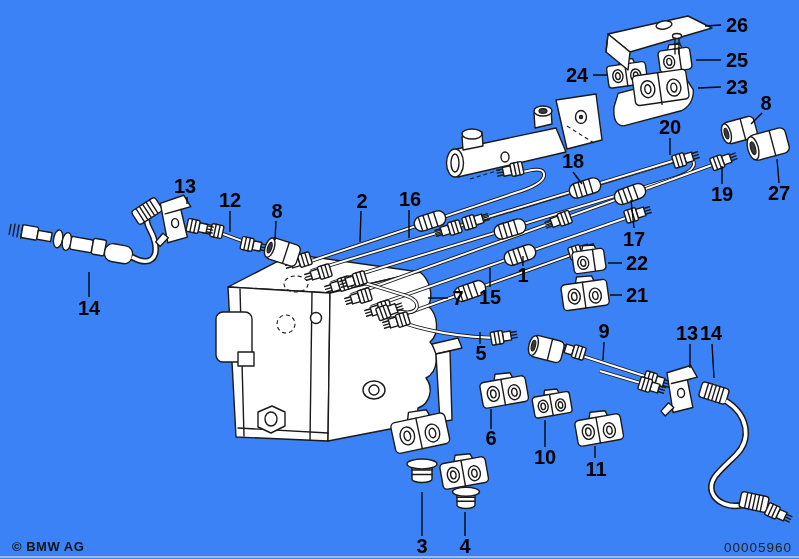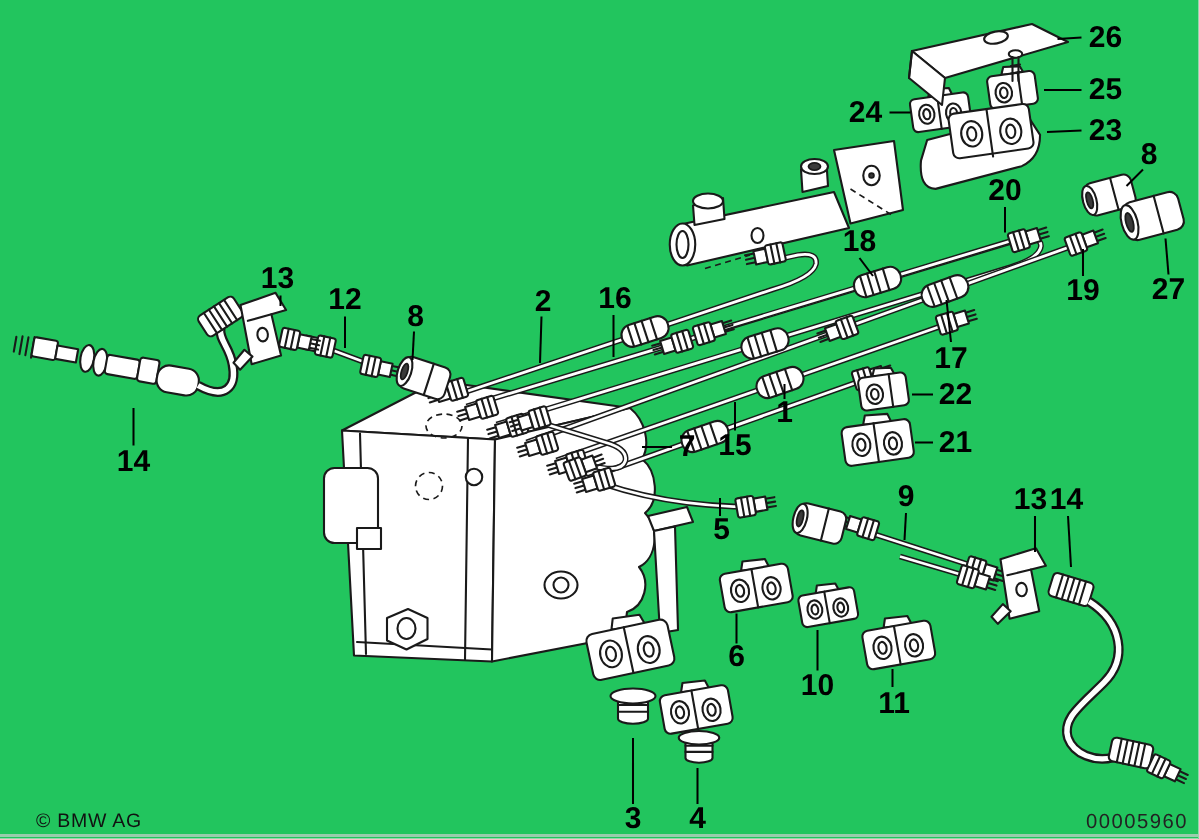--- a/index.html
+++ b/index.html
@@ -1,31 +1,31 @@
 <!DOCTYPE html>
 <html><head>
 <meta charset="utf-8">
 <style>
   html,body{margin:0;padding:0;background:#e8e8e8;}
-  .stage{position:relative;width:799px;height:559px;background:#22c55e;overflow:hidden;
+  .stage{position:relative;width:799px;height:559px;background:#3b82f6;overflow:hidden;
          font-family:"Liberation Sans",sans-serif;}
   .stage svg{position:absolute;left:0;top:0;}
   svg *{vector-effect:non-scaling-stroke;}
   .ln{stroke:#1a1a1a;stroke-width:1.4;fill:none;stroke-linejoin:round;stroke-linecap:round;}
   .fw{stroke:#1a1a1a;stroke-width:1.4;fill:#fff;stroke-linejoin:round;}
   .fd{stroke:#1a1a1a;stroke-width:1.2;fill:#3a3a3a;}
   .pipe{stroke:#1a1a1a;stroke-width:3.8;fill:none;stroke-linejoin:round;}
   .pipecore{stroke:#fff;stroke-width:1.9;fill:none;stroke-linejoin:round;}
   .hose{stroke:#1a1a1a;stroke-width:6.6;fill:none;}
   .hosecore{stroke:#fff;stroke-width:3.6;fill:none;}
   .dash{stroke:#1a1a1a;stroke-width:1.1;fill:none;stroke-dasharray:4 3;}
   .leader{stroke:#000;stroke-width:1.35;}
   .callout{font-family:"Liberation Sans",sans-serif;font-weight:bold;font-size:20px;fill:#000;
            text-anchor:middle;dominant-baseline:central;}
-  .copyright{position:absolute;left:24px;top:539px;font-weight:normal;font-size:13px;color:#111;
+  .copyright{position:absolute;left:12px;top:539px;font-weight:bold;font-size:13px;color:#111;
              letter-spacing:0.5px;}
   .plate-number{position:absolute;right:7px;top:540px;font-size:13.5px;color:#222;letter-spacing:1px;}
   .bottom-edge{position:absolute;left:0;top:556px;width:799px;height:2px;background:#cfcfcf;opacity:.7;}
 </style>
 </head>
 <body>
 
 <div class="stage">
 <svg width="799" height="559" viewBox="0 0 799 559">
   <defs>

